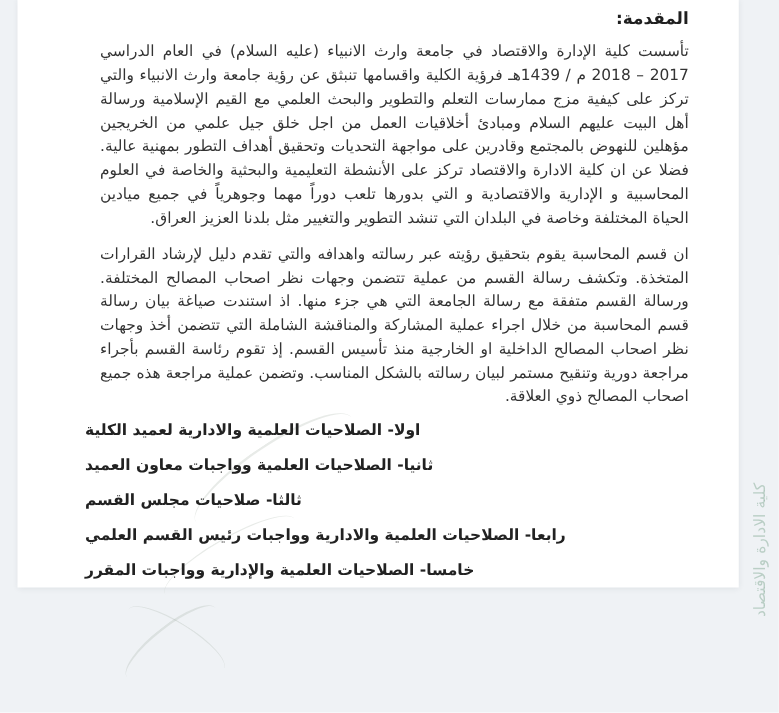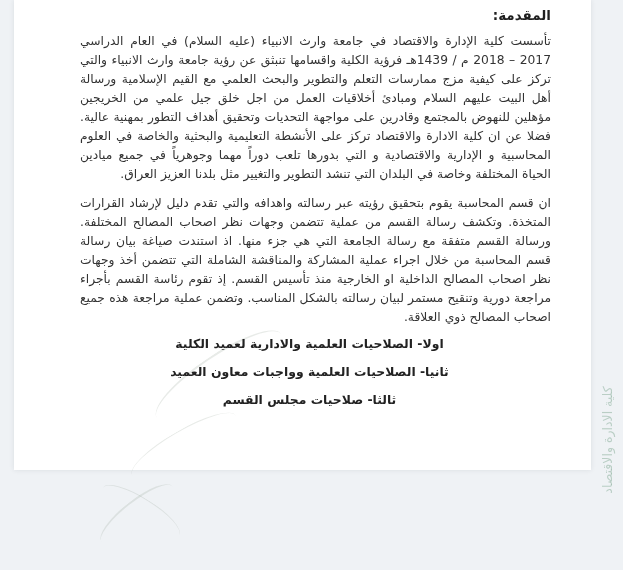--- a/index.html
+++ b/index.html
@@ -38,21 +38,21 @@
     margin:0 0 10px 12px;
     color:#333333;
   }
   .list{margin-top:4px;}
   .list-item{
     font-size:12.4px;
     font-weight:bold;
     color:#222222;
     line-height:13px;
     margin-bottom:15px;
-    text-align:center;
+    text-align:left;
   }
   
   .side-watermark{
     position:absolute;
     left:493px;top:432px;
     width:230px;height:16px;
     transform:rotate(-90deg);
     transform-origin:center center;
     font-size:12.5px;
     letter-spacing:1px;
@@ -91,20 +91,22 @@
 
       <p class="para">تأسست كلية الإدارة والاقتصاد في جامعة وارث الانبياء (عليه السلام) في العام الدراسي 2017 – 2018 م / 1439هـ فرؤية الكلية واقسامها تنبثق عن رؤية جامعة وارث الانبياء والتي تركز على كيفية مزج ممارسات التعلم والتطوير والبحث العلمي مع القيم الإسلامية ورسالة أهل البيت عليهم السلام ومبادئ أخلاقيات العمل من اجل خلق جيل علمي من الخريجين مؤهلين للنهوض بالمجتمع وقادرين على مواجهة التحديات وتحقيق أهداف التطور بمهنية عالية. فضلا عن ان كلية الادارة والاقتصاد تركز على الأنشطة التعليمية والبحثية والخاصة في العلوم المحاسبية و الإدارية والاقتصادية و التي بدورها تلعب دوراً مهما وجوهرياً في جميع ميادين الحياة المختلفة وخاصة في البلدان التي تنشد التطوير والتغيير مثل بلدنا العزيز العراق.</p>
 
       <p class="para">ان قسم المحاسبة يقوم بتحقيق رؤيته عبر رسالته واهدافه والتي تقدم دليل لإرشاد القرارات المتخذة. وتكشف رسالة القسم من عملية تتضمن وجهات نظر اصحاب المصالح المختلفة. ورسالة القسم متفقة مع رسالة الجامعة التي هي جزء منها. اذ استندت صياغة بيان رسالة قسم المحاسبة من خلال اجراء عملية المشاركة والمناقشة الشاملة التي تتضمن أخذ وجهات نظر اصحاب المصالح الداخلية او الخارجية منذ تأسيس القسم. إذ تقوم رئاسة القسم بأجراء مراجعة دورية وتنقيح مستمر لبيان رسالته بالشكل المناسب. وتضمن عملية مراجعة هذه جميع اصحاب المصالح ذوي العلاقة.</p>
 
 
       <div class="list">
         <div class="list-item">اولا- الصلاحيات العلمية والادارية لعميد الكلية</div>
         <div class="list-item">ثانيا- الصلاحيات العلمية وواجبات معاون العميد</div>
         <div class="list-item">ثالثا- صلاحيات مجلس القسم</div>
+        <div class="list-item">رابعا- الصلاحيات العلمية والادارية وواجبات رئيس القسم العلمي</div>
+        <div class="list-item">خامسا- الصلاحيات العلمية والإدارية وواجبات المقرر</div>
 
       </div>
     </div>
 
   </div>
 
   <div class="side-watermark">كلية الادارة والاقتصاد</div>
 
 </div>
 

